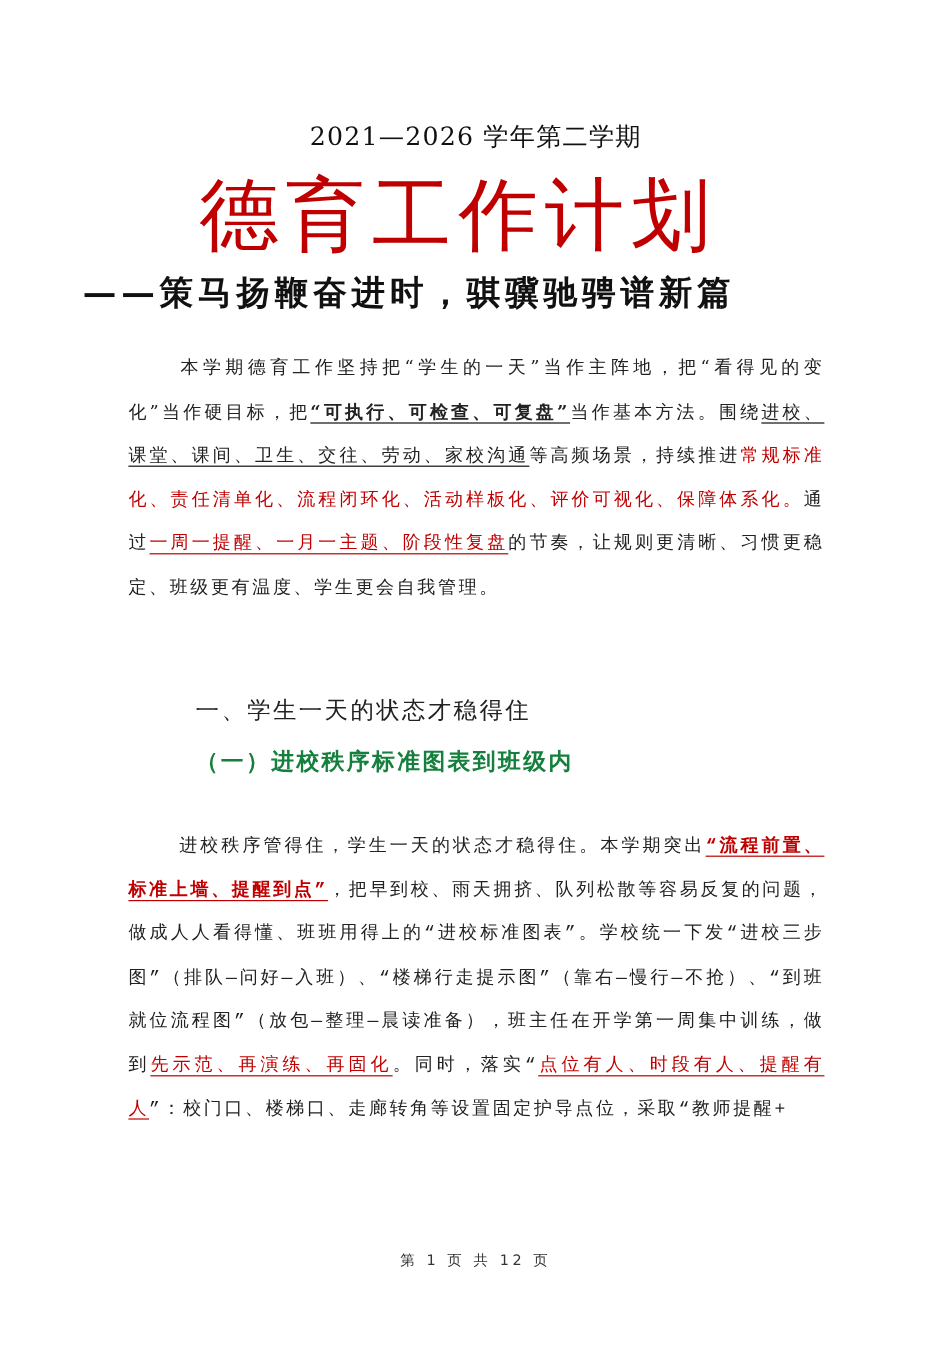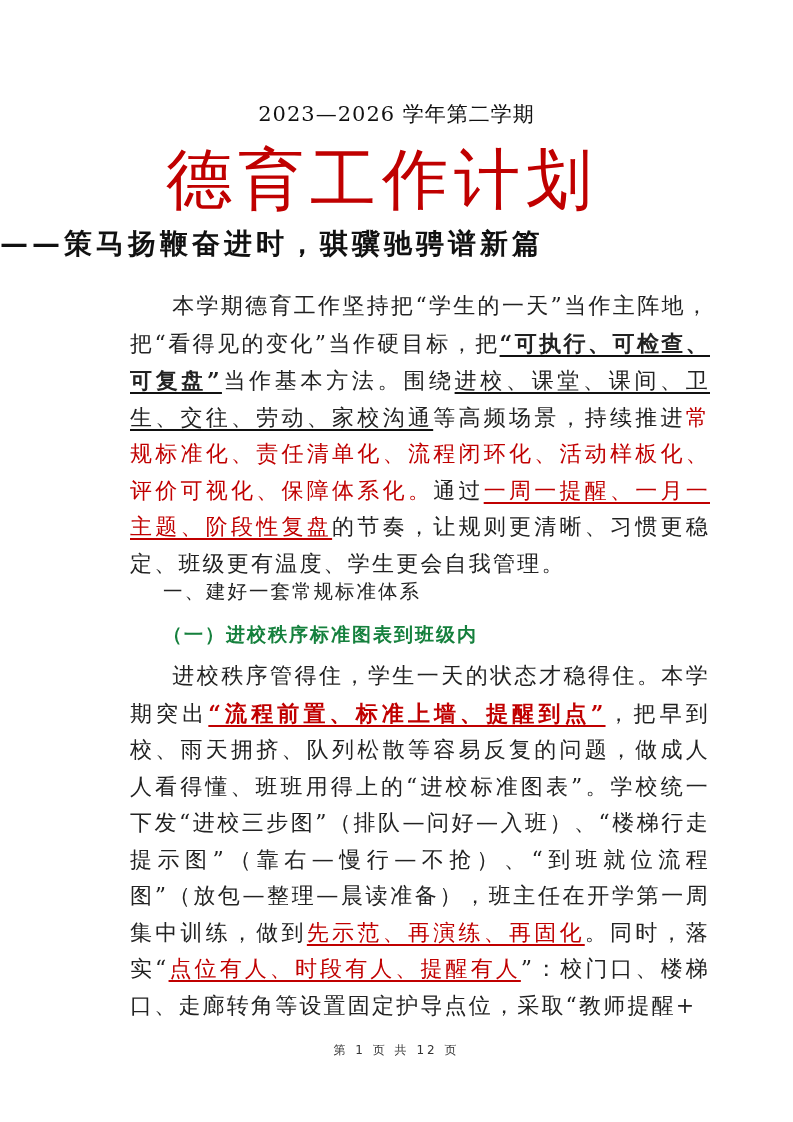--- a/index.html
+++ b/index.html
@@ -4,53 +4,53 @@
 <style>
   html, body { margin: 0; padding: 0; background: #ffffff; }
   body { width: 793px; height: 1122px; position: relative; overflow: hidden;
          font-family: "DejaVu Serif", "Liberation Serif", serif; color: #111; }
   .page { position: absolute; left: 0; top: 0; width: 793px; height: 1122px; background: #fff; }
   .subtitle-year { position: absolute; top: 100px; left: 0; width: 793px; text-align: center;
                    font-size: 21px; letter-spacing: 1px; color: #111; }
   .main-title { position: absolute; top: 140px; left: 0; width: 764px; text-align: center;
                 font-family: "DejaVu Sans", "Liberation Sans", sans-serif;
                 font-size: 66px; color: #c00000; letter-spacing: 6px; line-height: 80px; }
-  .tagline { position: absolute; top: 225px; left: 0; width: 682px; 
+  .tagline { position: absolute; top: 225px; left: 0; width: 682px; text-align: center;
              font-size: 28px; font-weight: bold; letter-spacing: 4px; color: #111; }
-  .body-text { position: absolute; left: 107px; width: 580px; font-size: 22px;
-               line-height: 36.5px; letter-spacing: 2.2px; text-align: justify; color: #222; margin-left: 23px; }
+  .body-text { position: absolute; left: 107px; width: 580px; font-size: 15px;
+               line-height: 36.5px; letter-spacing: 2.2px; text-align: justify; color: #222; }
   .p1 { top: 288px; }
-  .p2 { top: 658px; }
+  .p2 { top: 688px; font-family: Liberation Mono, monospace; }
   .indent { display: inline-block; width: 42px; }
   .red { color: #c00000; }
   .ul-black { text-decoration: underline; text-decoration-color: #111; text-underline-offset: 4px; }
   .ul-red { text-decoration: underline; text-decoration-color: #c00000; text-underline-offset: 4px; }
   .bold { font-weight: bold; }
   .heading1 { position: absolute; top: 578px; left: 163px; font-size: 19.5px; letter-spacing: 2px; color: #222;
               font-family: "DejaVu Sans", "Liberation Sans", sans-serif; }
   .heading2 { position: absolute; top: 622px; left: 163px; font-size: 19px; font-weight: bold; letter-spacing: 2px; color: #15803d; }
   .footer { position: absolute; top: 1042px; left: 0; width: 793px; text-align: center; font-size: 12px;
             letter-spacing: 3px; color: #333; font-family: "DejaVu Sans", "Liberation Sans", sans-serif; }
 </style>
 </head>
 <body>
 
 <div class="page">
 
-  <div class="subtitle-year">2023—2026 学年第二学期</div>
+  <div class="subtitle-year">2021—2026 学年第二学期</div>
 
   <div class="main-title">德育工作计划</div>
 
   <div class="tagline">——策马扬鞭奋进时，骐骥驰骋谱新篇</div>
 
   <div class="body-text p1">
     <span class="indent"></span><span>本学期德育工作坚持把“学生的一天”当作主阵地，把“看得见的变化”当作硬目标，把</span><span class="ul-black bold">“可执行、可检查、可复盘”</span><span>当作基本方法。围绕</span><span class="ul-black">进校、课堂、课间、卫生、交往、劳动、家校沟通</span><span>等高频场景，持续推进</span><span class="red">常规标准化、责任清单化、流程闭环化、活动样板化、评价可视化、保障体系化。</span><span>通过</span><span class="red ul-red">一周一提醒、一月一主题、阶段性复盘</span><span>的节奏，让规则更清晰、习惯更稳定、班级更有温度、学生更会自我管理。</span>
   </div>
 
-  <div class="heading1">一、建好一套常规标准体系</div>
+  <div class="heading1">一、学生一天的状态才稳得住</div>
 
   <div class="heading2">（一）进校秩序标准图表到班级内</div>
 
   <div class="body-text p2">
     <span class="indent"></span><span>进校秩序管得住，学生一天的状态才稳得住。本学期突出</span><span class="red ul-red bold">“流程前置、标准上墙、提醒到点”</span><span>，把早到校、雨天拥挤、队列松散等容易反复的问题，做成人人看得懂、班班用得上的“进校标准图表”。学校统一下发“进校三步图”（排队—问好—入班）、“楼梯行走提示图”（靠右—慢行—不抢）、“到班就位流程图”（放包—整理—晨读准备），班主任在开学第一周集中训练，做到</span><span class="red ul-red">先示范、再演练、再固化</span><span>。同时，落实“</span><span class="red ul-red">点位有人、时段有人、提醒有人</span><span>”：校门口、楼梯口、走廊转角等设置固定护导点位，采取“教师提醒+</span>
   </div>
 
   <div class="footer">第 1 页 共 12 页</div>
 
 </div>

